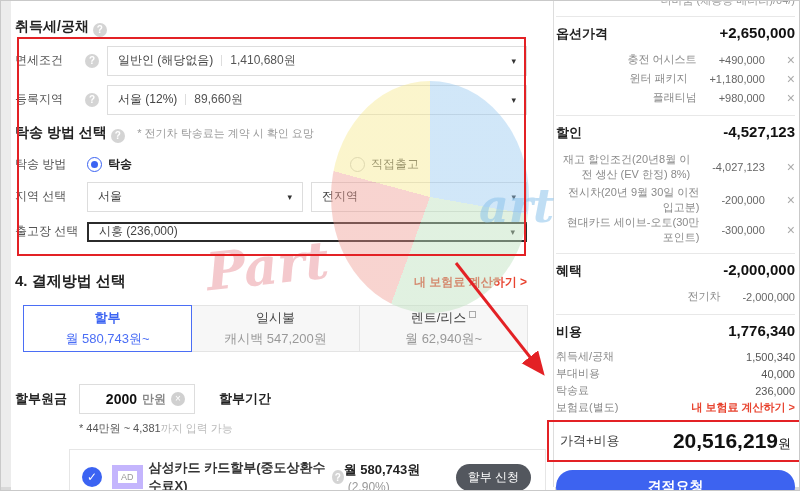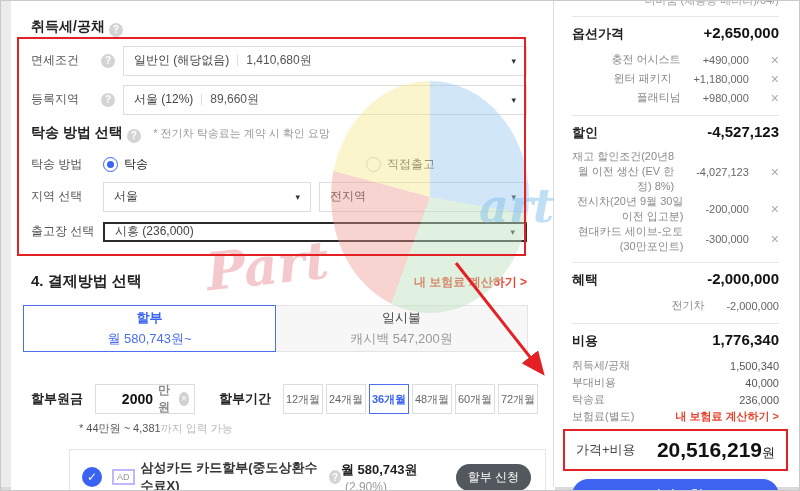--- a/index.html
+++ b/index.html
@@ -8,40 +8,40 @@
     position:relative; width:800px; height:491px; overflow:hidden;
     background:#fff; border:1px solid #c9c9c9;
     font-family:"Liberation Sans","DejaVu Sans",sans-serif; color:#333;
   }
   .left-strip{position:absolute;left:0;top:0;width:10px;height:100%;background:#ececec;}
   .bottom-strip{position:absolute;left:0;bottom:0;width:100%;height:3px;background:#d9d9d9;}
   .top-hairline{position:absolute;left:10px;top:7px;width:544px;height:1px;background:#e6e6e6;}
 
   
   .left-panel{position:absolute;left:10px;top:0;width:544px;height:100%;background:#fff;z-index:1;}
-  .sec{position:absolute;left:20px;right:28px;}
+  .sec{position:absolute;left:4px;right:28px;}
   .sec-title{font-size:14px;font-weight:bold;color:#222;}
   .q-icon{display:inline-flex;align-items:center;justify-content:center;width:14px;height:14px;
     border-radius:50%;background:#d4d4d4;color:#fff;font-size:10px;font-weight:bold;margin-left:4px;vertical-align:-2px;}
   .form-row{display:flex;align-items:center;margin-top:9px;}
   .form-label{width:72px;font-size:12px;color:#555;flex:none;}
   .selectbox{flex:1;height:30px;border:1px solid #ddd;background:#fff;display:flex;align-items:center;
     padding:0 10px;font-size:12px;color:#444;cursor:pointer;}
   .selectbox .vline{width:1px;height:11px;background:#ddd;margin:0 8px;}
   .selectbox .price{color:#555;}
   .selectbox .caret{margin-left:auto;font-size:9px;color:#333;}
   .selectbox.dark{border:2px solid #2b2b2b;height:20px;}
   .note-inline{font-size:11px;color:#999;margin-left:8px;font-weight:normal;}
 
   .radio-row{display:flex;align-items:center;margin-top:13px;}
   .radio{display:flex;align-items:center;font-size:12px;cursor:pointer;}
   .radio .dot{width:15px;height:15px;border-radius:50%;border:1px solid #ccc;margin-right:6px;position:relative;background:#fff;}
   .radio.on .dot{border:1px solid #3b63f2;}
   .radio.on .dot::after{content:"";position:absolute;left:3px;top:3px;width:7px;height:7px;border-radius:50%;background:#3b63f2;}
-  .radio.on{font-weight:normal;color:#222;}
+  .radio.on{font-weight:bold;color:#222;}
   .radio.off{color:#555;}
   .radio.off .dot{border-color:#ccc;}
   .radio-secondary{margin-left:218px;}
 
   .dual{display:flex;gap:8px;flex:1;}
   .dual .selectbox{flex:1;}
 
   .pay-head{display:flex;align-items:flex-end;justify-content:space-between;}
   .pay-title{font-size:15px;font-weight:bold;color:#222;}
   .red-link{font-size:12px;font-weight:bold;color:#e8432f;cursor:pointer;}
@@ -70,29 +70,29 @@
   .term{width:40px;height:30px;border:1px solid #ddd;background:#fff;font-size:11px;color:#666;
     display:flex;align-items:center;justify-content:center;cursor:pointer;}
   .term.selected{border:1px solid #4b6ef5;color:#3b63f2;font-weight:bold;}
   .inst-note{font-size:11px;color:#bbb;}
   .inst-note .strong{color:#555;}
 
   .ad-box{position:absolute;left:58px;right:9px;top:448px;height:70px;border:1px solid #e6e6e6;background:#fff;padding:9px 14px 0 12px;}
   .ad-row{display:flex;align-items:center;}
   .check-circle{width:20px;height:20px;border-radius:50%;background:#3b63f2;color:#fff;font-size:12px;font-weight:bold;
     display:flex;align-items:center;justify-content:center;flex:none;cursor:pointer;}
-  .ad-badge{border:2px solid #c4b5fd;color:#999;font-size:9px;padding:1px 3px;margin-left:10px;flex:none;}
+  .ad-badge{border:6px solid #c4b5fd;color:#999;font-size:9px;padding:1px 3px;margin-left:10px;flex:none;}
   .ad-label{font-size:13px;font-weight:bold;color:#333;margin-left:6px;}
   .ad-monthly{margin-left:auto;font-size:13px;font-weight:bold;color:#222;}
   .ad-rate{font-size:12px;color:#999;margin-left:4px;font-weight:normal;}
   .apply-btn{background:#53575e;color:#fff;font-size:12px;padding:5px 12px;border-radius:14px;margin-left:10px;cursor:pointer;flex:none;}
 
   
   .right-panel{position:absolute;right:2px;top:0;bottom:3px;width:244px;background:#fff;border-left:1px solid #ddd;
-    padding:0 18px;z-index:1;}
+    padding:0 2px;z-index:1;}
   .clip-line{position:relative;height:7px;overflow:hidden;}
   .clip-line span{position:absolute;right:0;top:-8px;font-size:11px;color:#999;white-space:nowrap;}
   .rp-divider{border-top:1px solid #e8e8e8;margin:8px 0 7px 0;}
   .grp-head{display:flex;justify-content:space-between;align-items:baseline;margin-bottom:6px;height:20px;}
   .grp-title{font-size:13px;font-weight:bold;color:#222;}
   .grp-amount{font-size:15px;font-weight:bold;color:#111;}
   .itm{display:flex;justify-content:flex-end;align-items:center;gap:22px;min-height:19px;font-size:11px;}
   .itm .lbl{color:#8a8a8a;text-align:right;}
   .itm .val{color:#666;}
   .itm .x{color:#aaa;font-size:14px;line-height:1;cursor:pointer;}
@@ -201,38 +201,34 @@
 
     <div class="sec tabs" style="top:304px;left:12px;right:27px;">
       <div class="tab selected">
         <span class="t-label">할부</span>
         <span class="t-sub">월 580,743원~</span>
       </div>
       <div class="tab">
         <span class="t-label">일시불</span>
         <span class="t-sub">캐시백 547,200원</span>
       </div>
+      <div class="tab">
+        <span class="t-label"><span>렌트/리스</span><span class="mini-sq"></span></span>
+        <span class="t-sub">월 62,940원~</span>
+      </div>
     </div>
 
     <div class="sec inst" style="top:383px;">
       <span class="inst-label">할부원금</span>
       <div class="principal-box">
         <input class="principal-input" value="2000" style="">
         <span class="unit">만원</span>
         <span class="clear-icon">×</span>
       </div>
       <span class="inst-label term-label">할부기간</span>
-      <div class="terms">
-        <span class="term">12개월</span>
-        <span class="term">24개월</span>
-        <span class="term selected">36개월</span>
-        <span class="term">48개월</span>
-        <span class="term">60개월</span>
-        <span class="term">72개월</span>
-      </div>
     </div>
     <div class="sec inst-note" style="top:420px;left:68px;">
       <span class="strong">* 44만원 ~ 4,381</span><span>까지 입력 가능</span>
     </div>
 
     <div class="ad-box">
       <div class="ad-row">
         <span class="check-circle">✓</span>
         <span class="ad-badge">AD</span>
         <span class="ad-label">삼성카드 카드할부(중도상환수수료X)</span>

